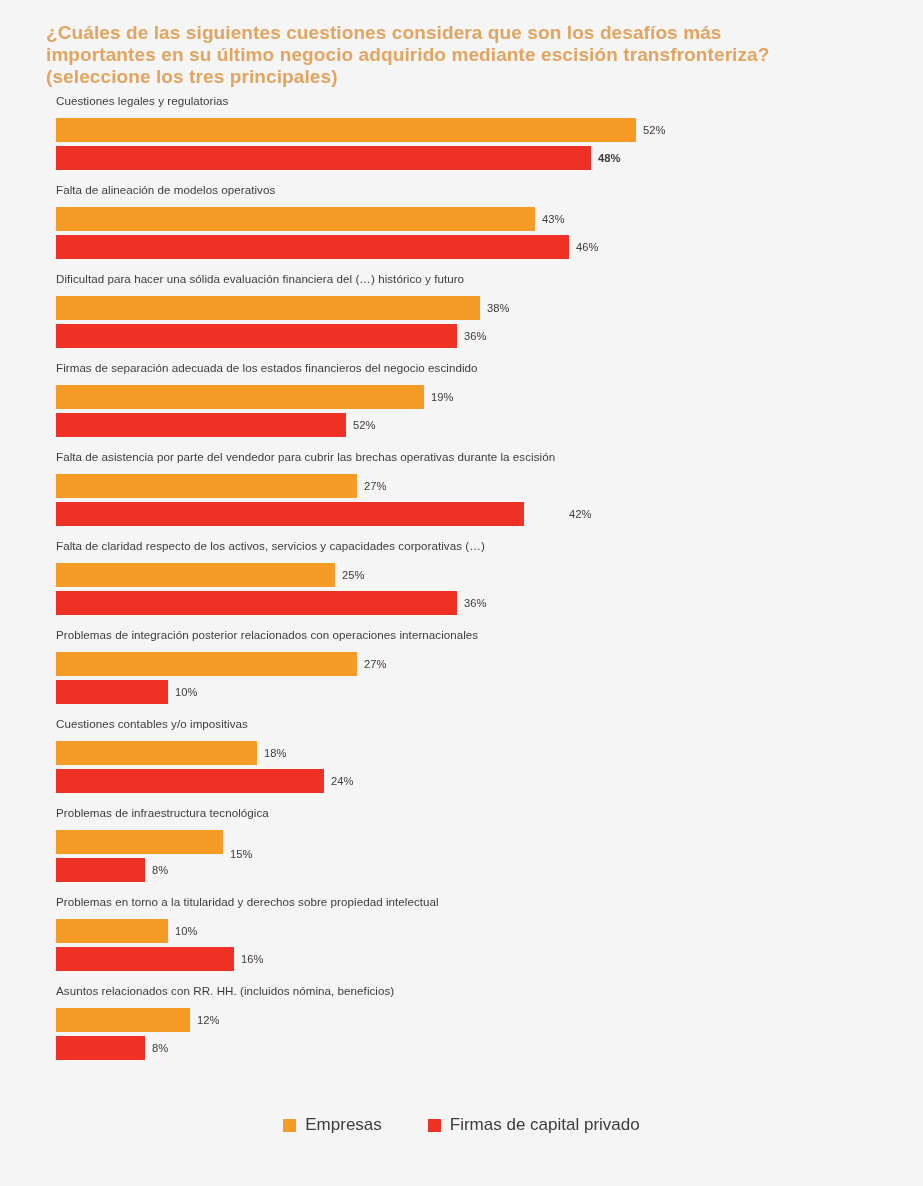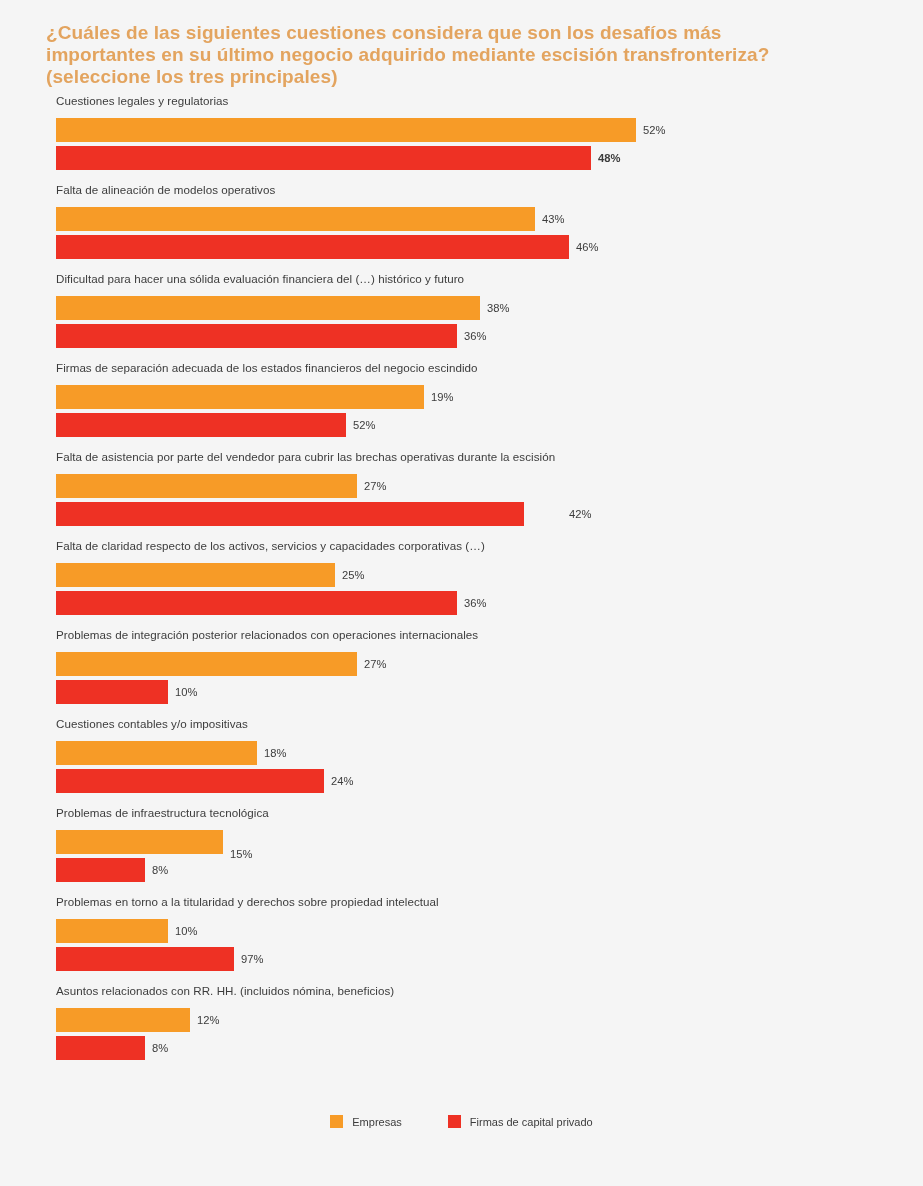--- a/index.html
+++ b/index.html
@@ -101,21 +101,21 @@
     gap: 9px;
   }
   .legend-swatch {
     width: 13px;
     height: 13px;
     display: block;
   }
   .legend-swatch.c-orange { background: #f79b27; }
   .legend-swatch.c-red    { background: #ee3124; }
   .legend-label {
-    font-size: 11px;
+    font-size: 17px;
     color: #3c3c3c;
     white-space: nowrap;
   }
 </style>
 </head>
 <body>
 
 <div id="chart-root">
 
   <div class="chart-title">¿Cuáles de las siguientes cuestiones considera que son los desafíos más importantes en su último negocio adquirido mediante escisión transfronteriza? (seleccione los tres principales)</div>
@@ -221,21 +221,21 @@
         </div>
       </div>
       <div class="bar-group">
         <div class="group-label">Problemas en torno a la titularidad y derechos sobre propiedad intelectual</div>
         <div class="bar-row series-0">
           <div class="bar c-orange" style="width: 112px;"></div>
           <span class="bar-value" style="left: 119px;">10%</span>
         </div>
         <div class="bar-row series-1">
           <div class="bar c-red" style="width: 178px;"></div>
-          <span class="bar-value" style="left: 185px;">97%</span>
+          <span class="bar-value" style="left: 185px;">16%</span>
         </div>
       </div>
       <div class="bar-group">
         <div class="group-label">Asuntos relacionados con RR. HH. (incluidos nómina, beneficios)</div>
         <div class="bar-row series-0">
           <div class="bar c-orange" style="width: 134px;"></div>
           <span class="bar-value" style="left: 141px;">12%</span>
         </div>
         <div class="bar-row series-1">
           <div class="bar c-red" style="width: 89px;"></div>

